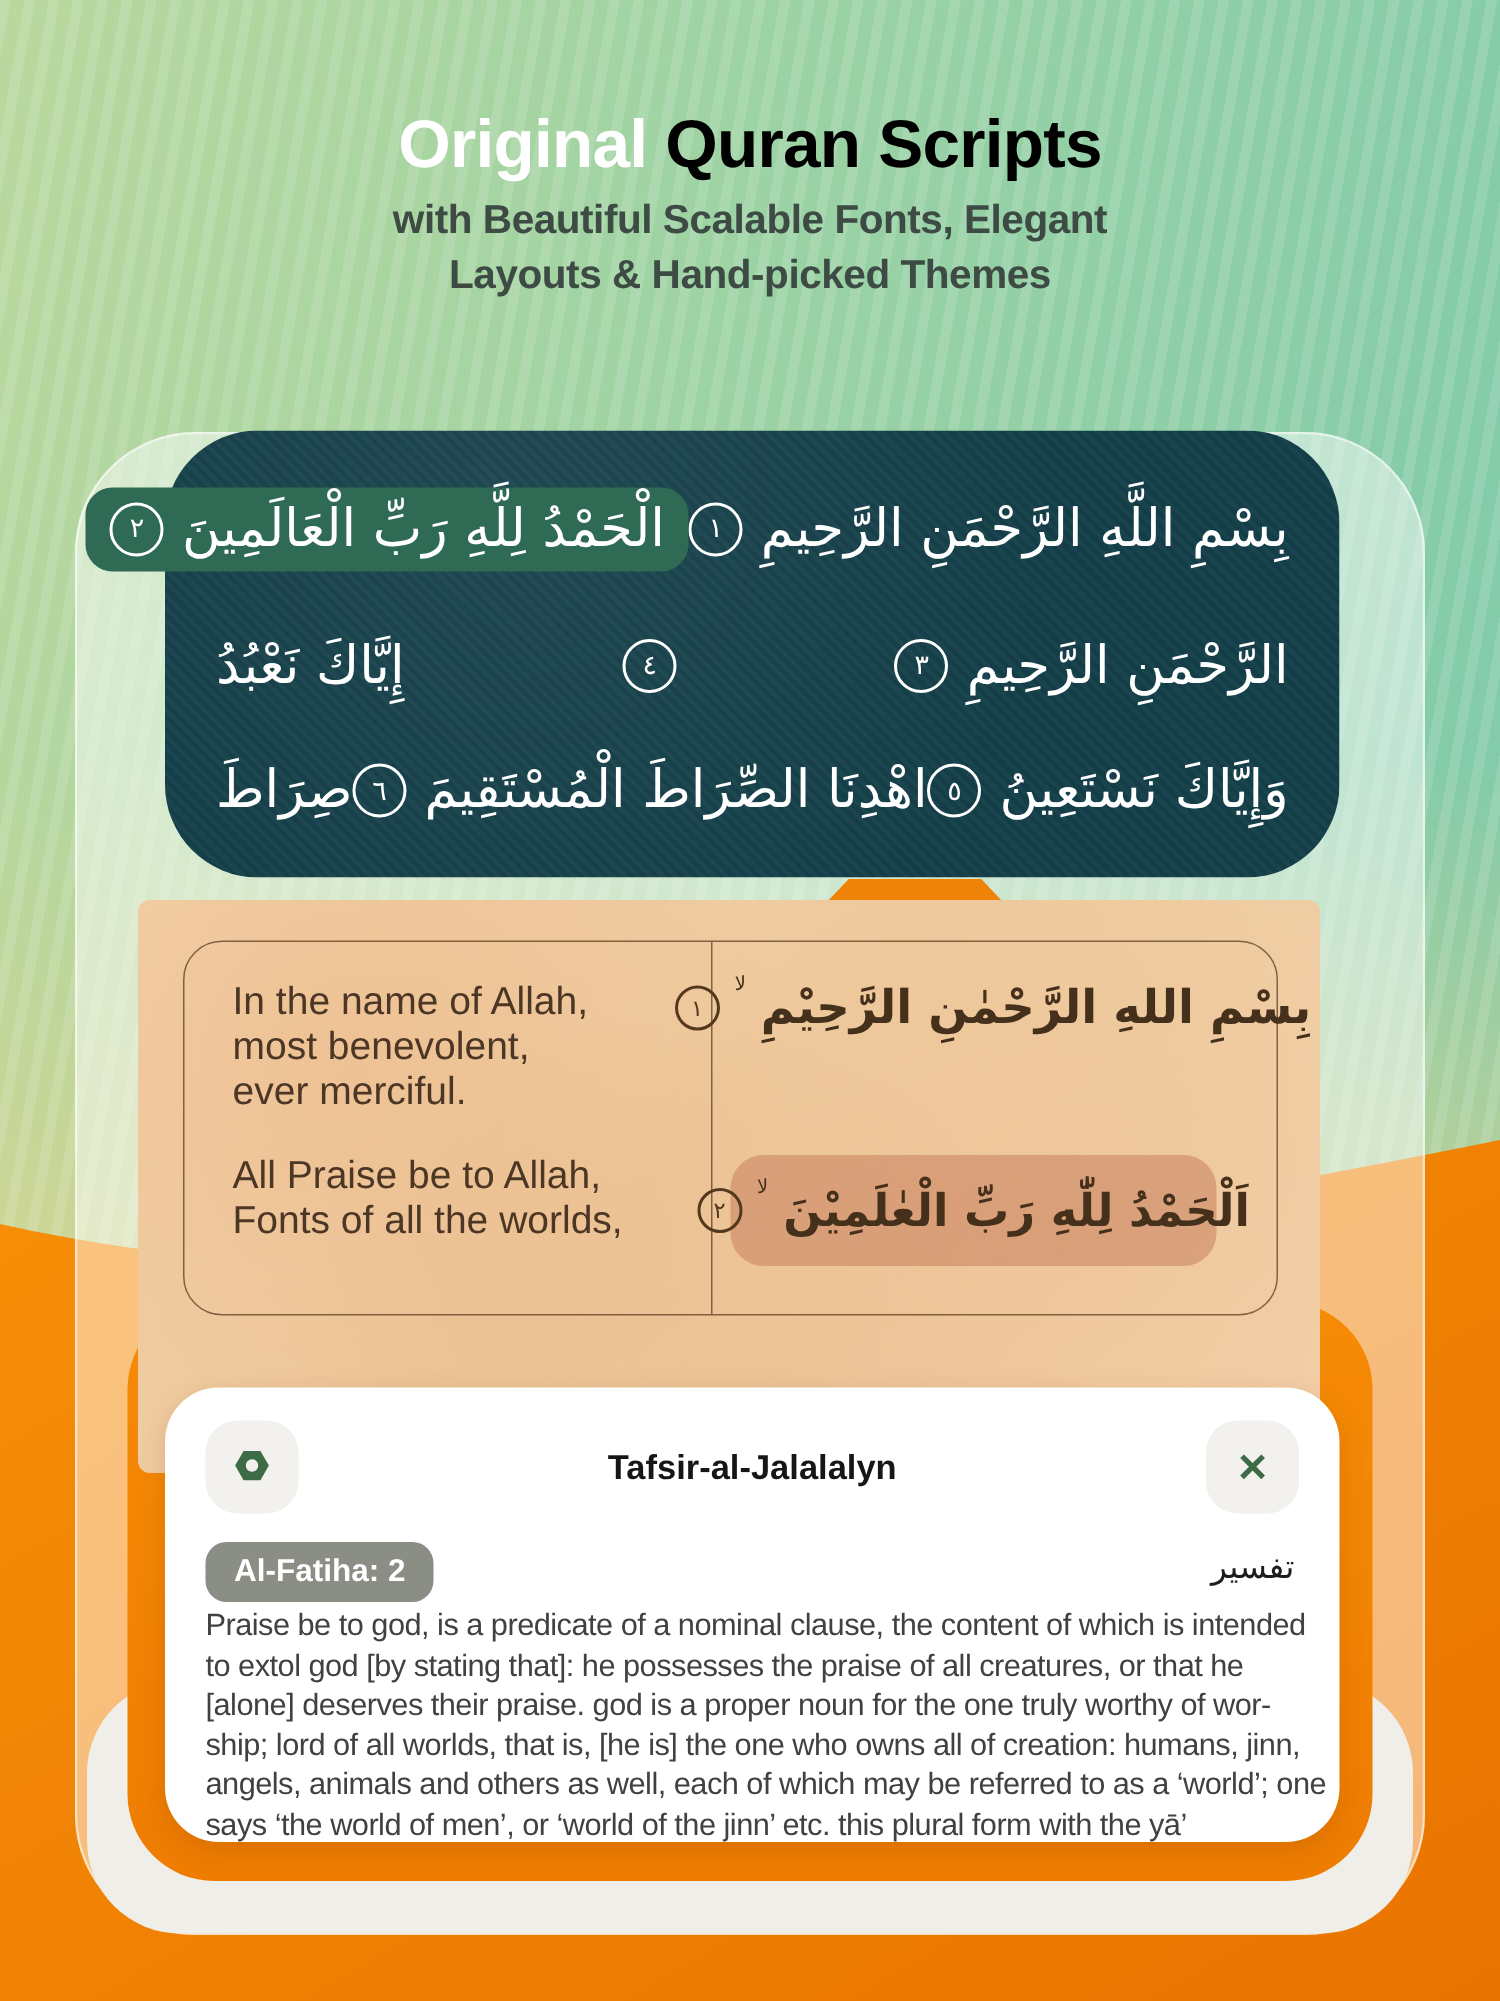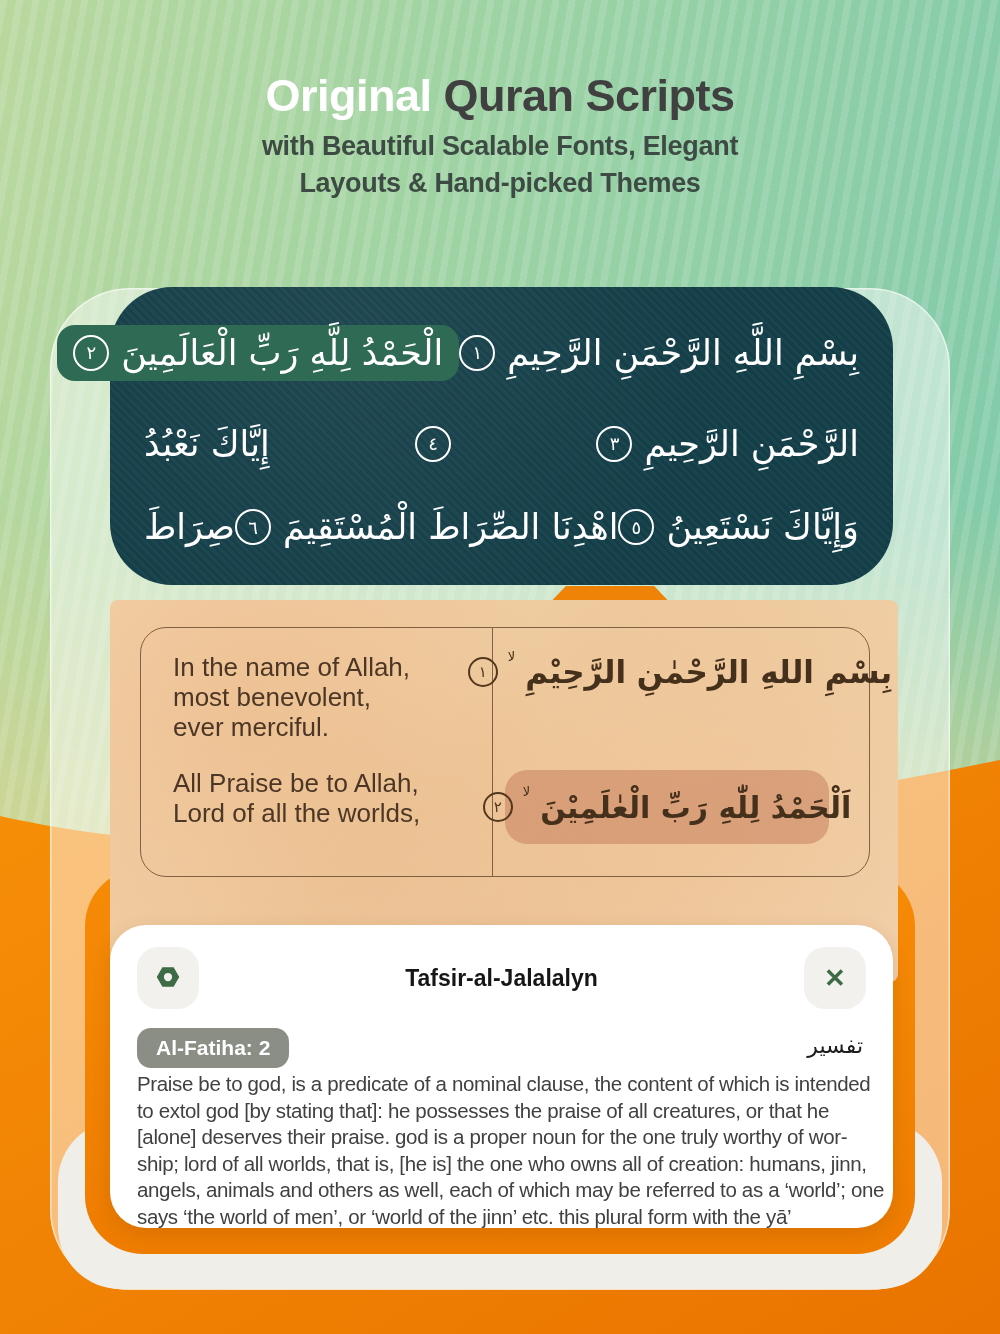--- a/index.html
+++ b/index.html
@@ -38,21 +38,21 @@
     left:545px;top:586px;width:130px;height:22px;
     background:#ef8307;
     clip-path:polygon(16% 0,84% 0,100% 100%,0 100%);
   }
   
   .hero-title{
     left:0;top:70px;width:1000px;text-align:center;
     font-size:45px;font-weight:bold;letter-spacing:-0.5px;
   }
   .hero-title .hl{color:#ffffff;}
-  .hero-title .rest{color:#404040;}
+  .hero-title .rest{color:#000000;}
   .hero-sub{
     left:0;top:128px;width:1000px;text-align:center;
     font-size:27px;font-weight:bold;letter-spacing:-0.3px;color:#3d4b44;line-height:37px;
   }
   
   .quran-card{
     left:110px;top:287px;width:783px;height:298px;border-radius:62px;
     background:
       radial-gradient(circle at 30% 15%, rgba(255,255,255,.05), rgba(255,255,255,0) 60%),
       repeating-linear-gradient(45deg, rgba(255,255,255,.025) 0 3px, rgba(0,0,0,.03) 3px 6px),
@@ -68,21 +68,21 @@
   .ayah-badge{
     width:36px;height:36px;flex:0 0 36px;border:2px solid #ffffff;border-radius:50%;
     display:inline-flex;align-items:center;justify-content:center;
     font-size:18px;color:#ffffff;box-sizing:border-box;
   }
   .q-highlight{
     background:#2e6a54;border-radius:18px;padding:8px 16px;
   }
   
   .trans-card{
-    left:110px;top:600px;width:788px;height:382px;border-radius:8px;
+    left:92px;top:600px;width:788px;height:382px;border-radius:8px;
     background:
       radial-gradient(circle at 18% 28%, rgba(224,148,88,.20), rgba(224,148,88,0) 42%),
       radial-gradient(circle at 78% 62%, rgba(228,156,96,.16), rgba(228,156,96,0) 46%),
       radial-gradient(circle at 45% 92%, rgba(216,138,78,.14), rgba(216,138,78,0) 50%),
       linear-gradient(135deg,#f3d0a8 0%,#eeca9e 45%,#f3d2ac 100%);
   }
   .trans-inner{
     position:absolute;left:30px;top:27px;width:728px;height:248px;
     border:1.5px solid rgba(92,62,36,.75);border-radius:26px;
     display:flex;
@@ -212,21 +212,21 @@
 </div>
 
 <div class="abs trans-card">
   <div class="trans-inner">
     <div class="trans-col-en">
       <div>In the name of Allah,</div>
       <div>most benevolent,</div>
       <div>ever merciful.</div>
       <div class="en-gap"></div>
       <div>All Praise be to Allah,</div>
-      <div>Lord of all the worlds,</div>
+      <div>Fonts of all the worlds,</div>
     </div>
     <div class="trans-col-ar">
       <div class="ar-v1">
         <span>بِسْمِ اللهِ الرَّحْمٰنِ الرَّحِيْمِ</span>
         <span class="stop-sign">لا</span>
         <span class="ayah-badge-b">١</span>
       </div>
       <div class="ar-v2">
         <span>اَلْحَمْدُ لِلّٰهِ رَبِّ الْعٰلَمِيْنَ</span>
         <span class="stop-sign">لا</span>

